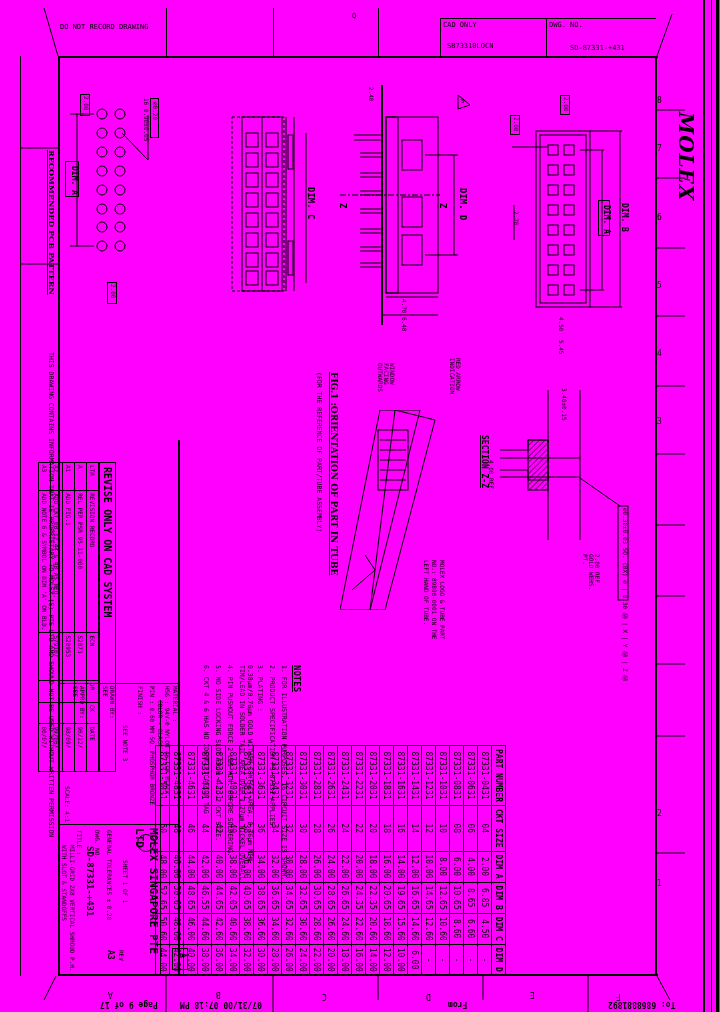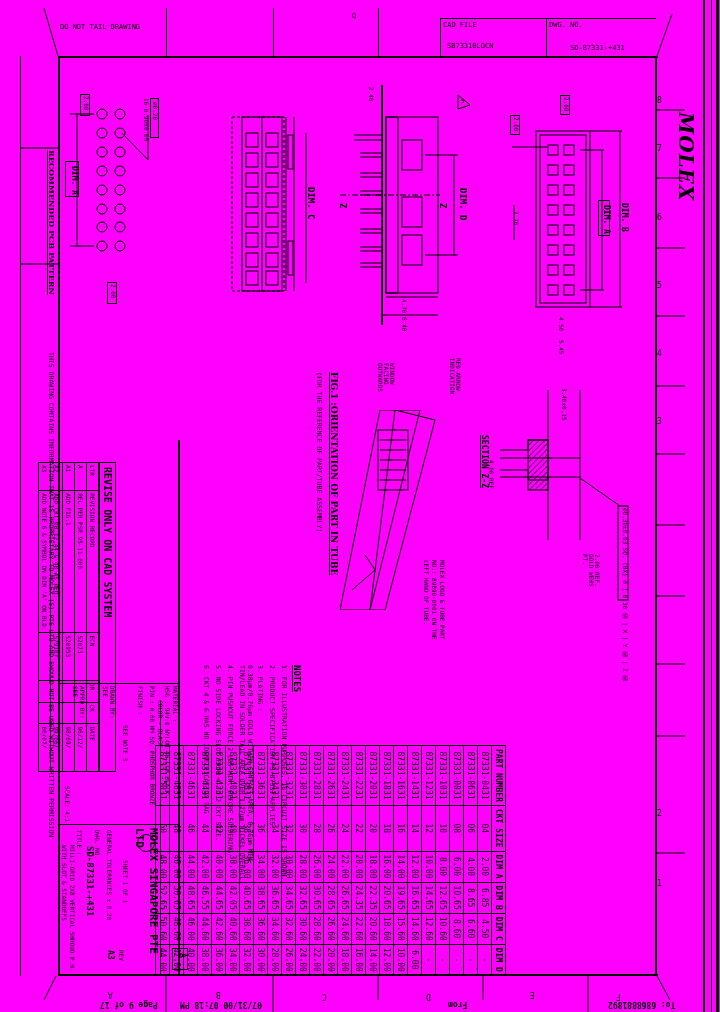--- a/index.html
+++ b/index.html
@@ -32,23 +32,23 @@
 <div class="line" style="left:716px;top:0px;width:3px;height:1012px;"></div>
 <div class="line" style="left:20px;top:56px;width:1px;height:920px;"></div>
 
 <div class="line" style="left:166px;top:8px;width:1px;height:48px;"></div>
 <div class="line" style="left:273px;top:8px;width:1px;height:48px;"></div>
 <div class="line" style="left:378px;top:8px;width:1px;height:48px;"></div>
 <div class="line" style="left:440px;top:18px;width:1px;height:38px;"></div>
 <div class="line" style="left:546px;top:18px;width:1px;height:38px;"></div>
 <div class="line" style="left:440px;top:18px;width:216px;height:1px;"></div>
 
-<div class="txt" style="left:60px;top:24px;font-size:7px;">DO NOT TAIL DRAWING</div>
+<div class="txt" style="left:60px;top:24px;font-size:7px;">DO NOT RECORD DRAWING</div>
 <div class="txt" style="left:352px;top:13px;font-size:7px;">Q</div>
-<div class="txt" style="left:443px;top:22px;font-size:7px;">CAD FILE</div>
+<div class="txt" style="left:443px;top:22px;font-size:7px;">CAD ONLY</div>
 <div class="txt" style="left:447px;top:43px;font-size:7px;">SB73310LOCN</div>
 <div class="txt" style="left:549px;top:22px;font-size:7px;">DWG. NO.</div>
 <div class="txt" style="left:570px;top:45px;font-size:7px;">SD-87331-+431</div>
 
 <svg style="left:0;top:0;" width="720" height="1012">
   <line x1="44" y1="8" x2="58" y2="56" stroke="#000" stroke-width="1"></line>
   <line x1="672" y1="14" x2="657" y2="56" stroke="#000" stroke-width="1"></line>
   <line x1="56" y1="976" x2="44" y2="1000" stroke="#000" stroke-width="1"></line>
   <line x1="657" y1="976" x2="670" y2="1000" stroke="#000" stroke-width="1"></line>
 

